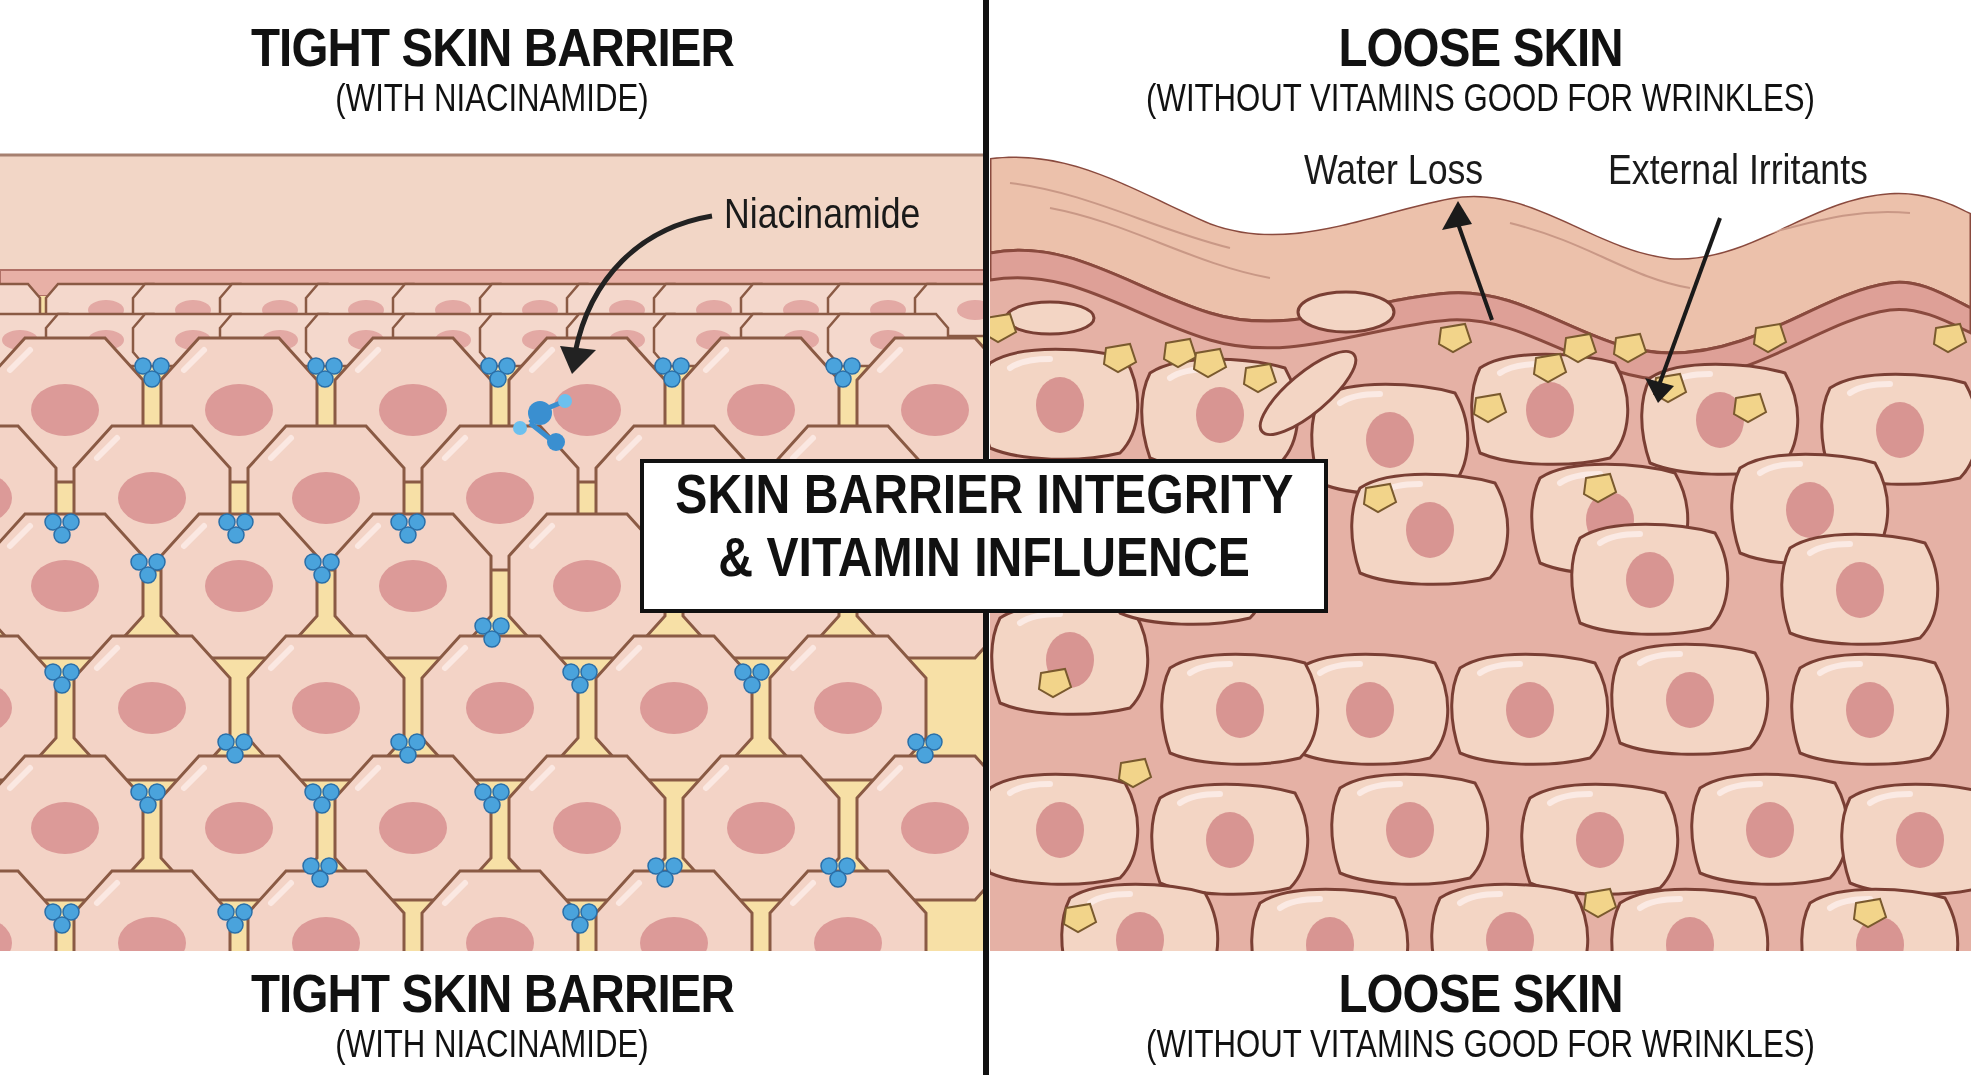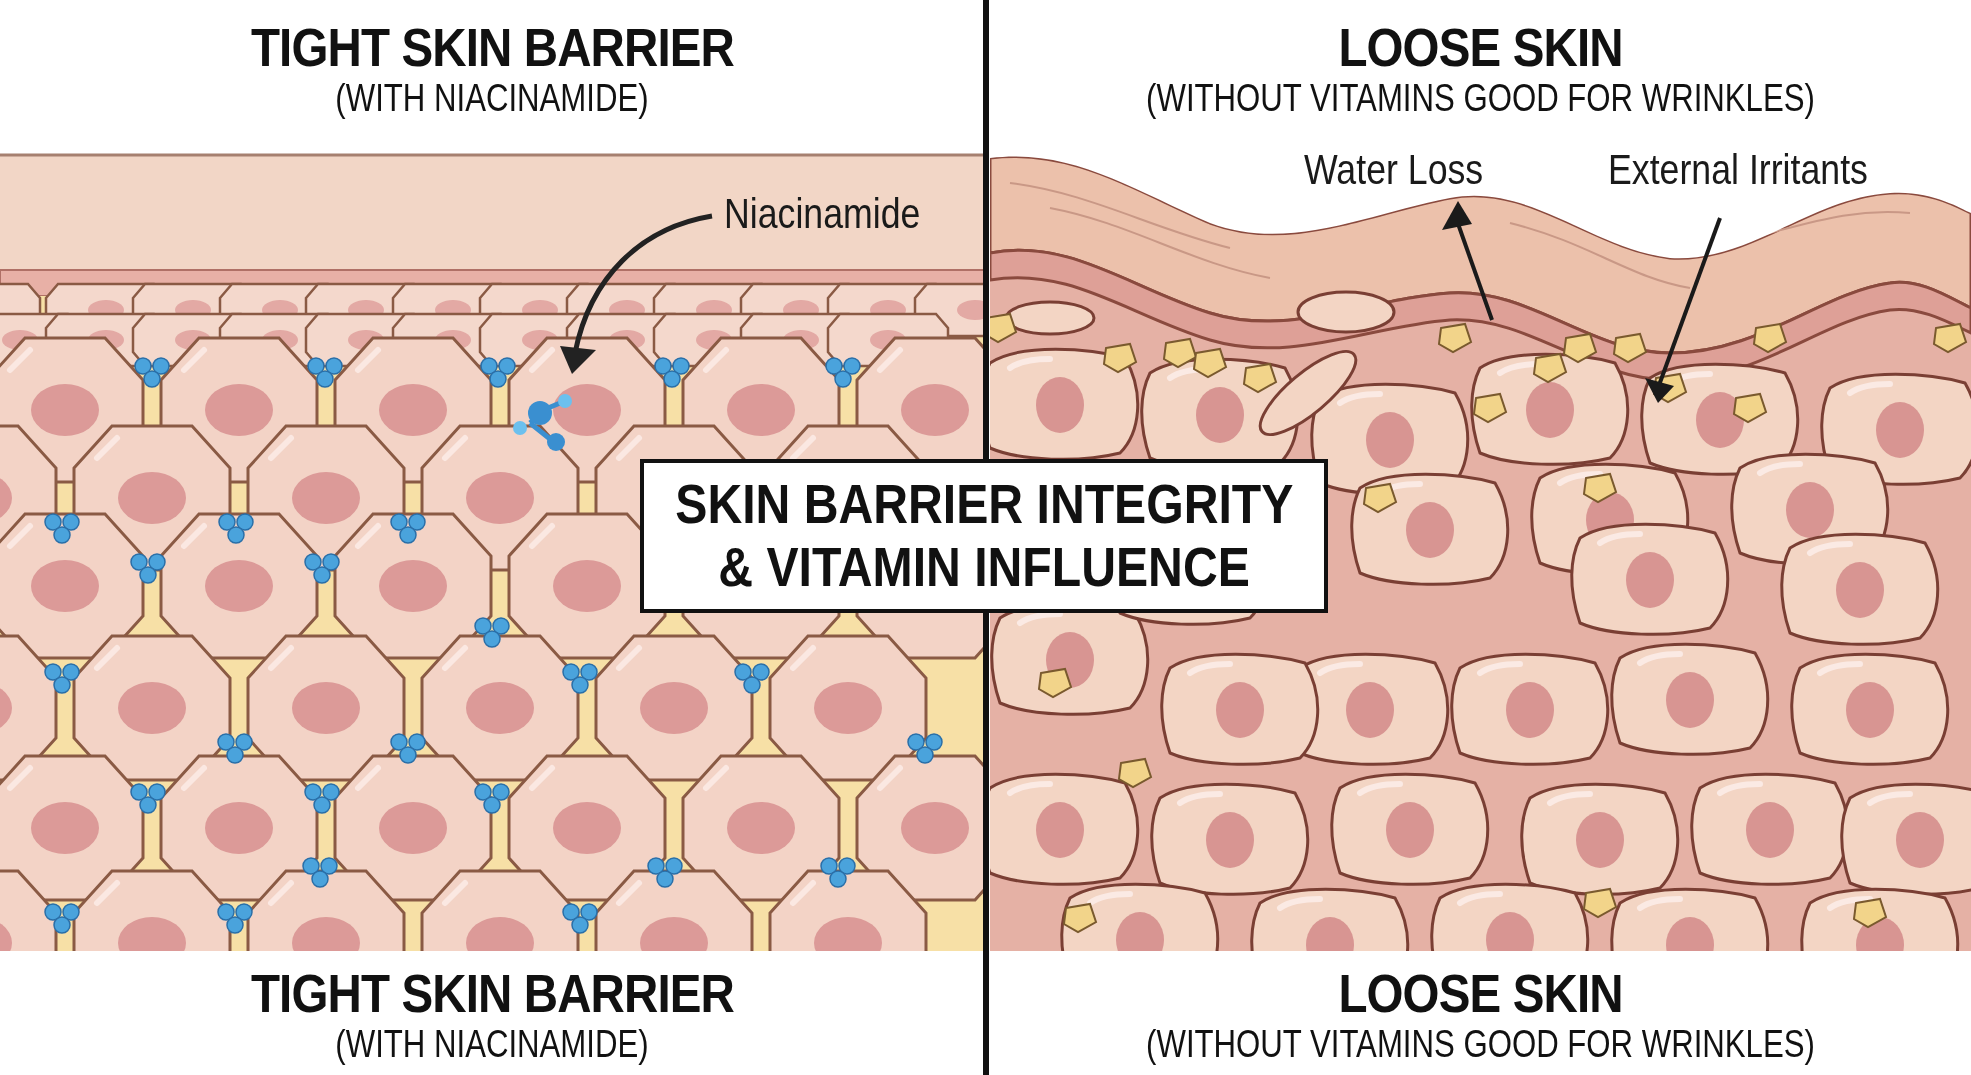--- a/index.html
+++ b/index.html
@@ -8,21 +8,21 @@
   .panel-left { left:0; width:984px; }
   .panel-right { left:990px; width:981px; }
   .divider { position:absolute; left:983px; top:0; width:6px; height:1075px; background:#111111; z-index:5; }
   .heading { position:absolute; left:0; right:0; text-align:center; color:#111; z-index:3; }
   .heading .t { font-weight:bold; font-size:54px; letter-spacing:-1px; line-height:1; transform:scaleX(0.88); display:inline-block; }
   .heading .s { font-size:38px; line-height:1.1; transform:scaleX(0.82); display:block; margin-top:4px; }
   .top-heading { top:12px; }
   .bottom-heading { top:958px; }
   .illustration { position:absolute; top:0; left:0; }
   .label { position:absolute; font-size:42px; color:#1a1a1a; z-index:4; transform:scaleX(0.85); transform-origin:left center; white-space:nowrap; }
-  .center-box { position:absolute; left:640px; top:459px; width:688px; height:154px; background:#ffffff; border:4px solid #111111; z-index:6; display:flex; flex-direction:column; align-items:center; justify-content:center; box-sizing:border-box; }
+  .center-box { position:absolute; left:640px; top:459px; width:688px; height:154px; background:#ffffff; border:4px solid #111111; z-index:6; display:flex; flex-direction:column; align-items:center; box-sizing:border-box; }
   .center-box .line { font-weight:bold; font-size:56px; line-height:1.12; color:#111; transform:scaleX(0.86); white-space:nowrap; }
 </style>
 </head>
 <body>
 
 <div class="panel panel-left">
   <svg class="illustration" width="984" height="1075" viewBox="0 0 984 1075">
     <defs>
       <g id="hexcell">
         <polygon points="-78,-30 -40,-72 40,-72 78,-30 78,30 40,72 -40,72 -78,30" fill="#f3d3c6" stroke="#8a5a44" stroke-width="3"></polygon>

